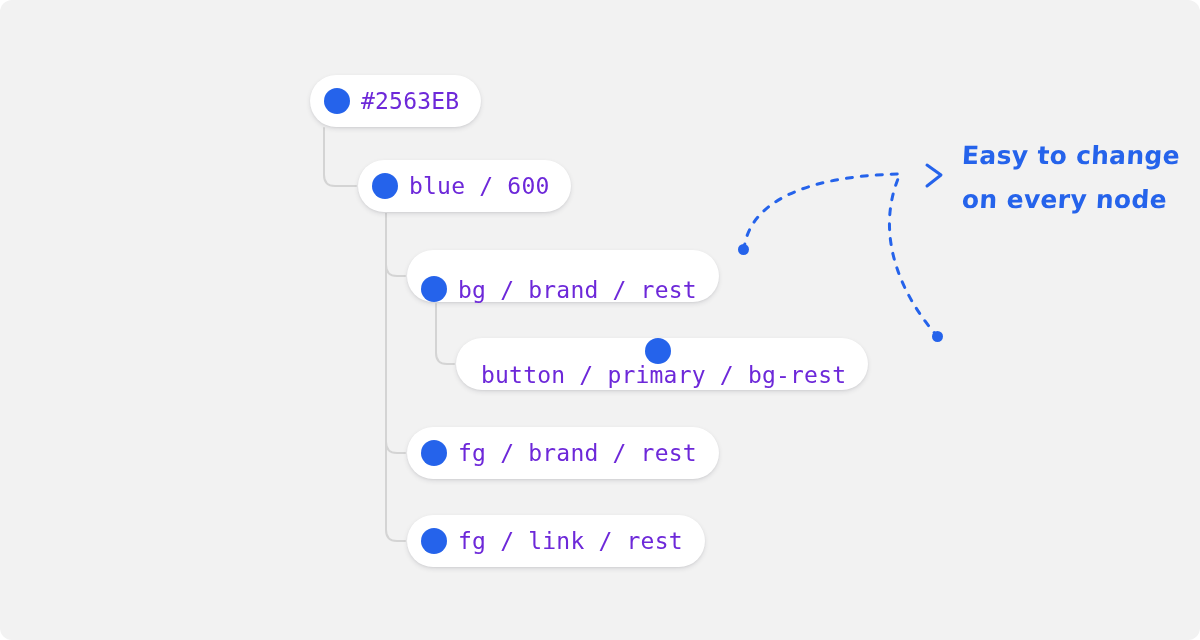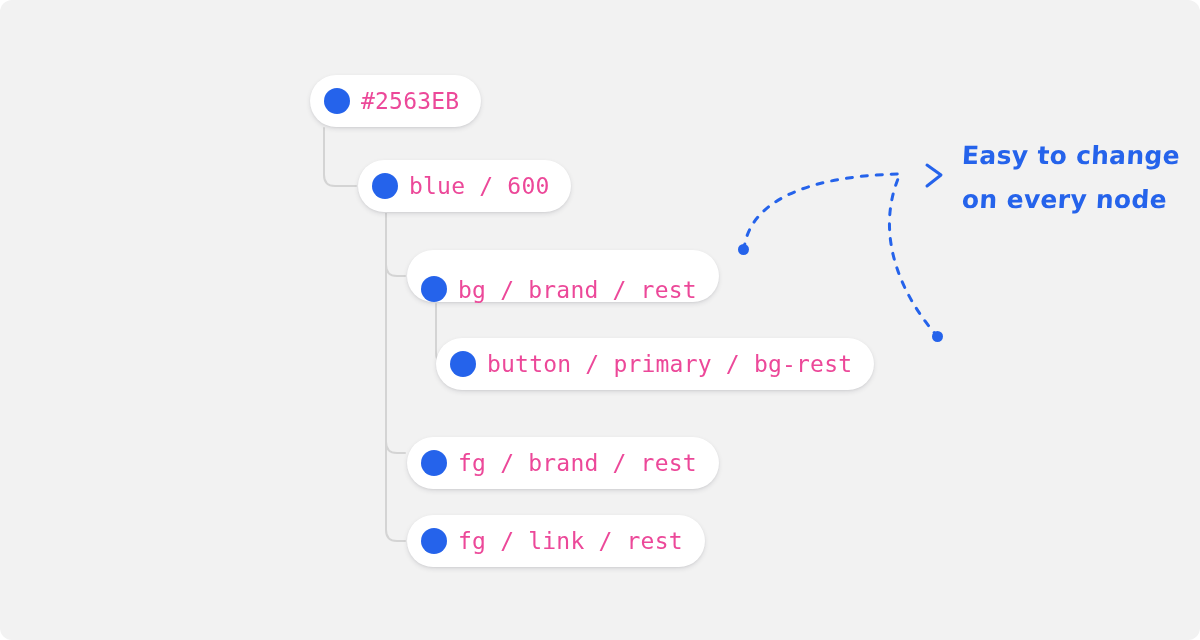--- a/index.html
+++ b/index.html
@@ -53,30 +53,30 @@
     width: 26px;
     height: 26px;
     border-radius: 50%;
     background: #2563eb;
   }
   .node .node-label {
     margin-left: 11px;
     font-family: "DejaVu Sans Mono", "Liberation Mono", monospace;
     font-size: 23px;
     letter-spacing: 0.2px;
-    color: #ec4899;
+    color: #6d28d9;
     white-space: nowrap;
     line-height: 1;
   }
   
   #node-0 { left: 310px; top: 75px;  }
   #node-1 { left: 358px; top: 160px; }
   #node-2 { left: 407px; top: 250px; align-items: flex-end; }
-  #node-3 { left: 436px; top: 338px; }
-  #node-4 { left: 407px; top: 437px; }
+  #node-3 { left: 456px; top: 338px; flex-direction: column; }
+  #node-4 { left: 407px; top: 427px; }
   #node-5 { left: 407px; top: 515px; align-items: center; }
 
   
   .handwriting {
     position: absolute;
     z-index: 4;
     left: 962px;
     top: 134px;
     width: 230px;
     color: #2563eb;

